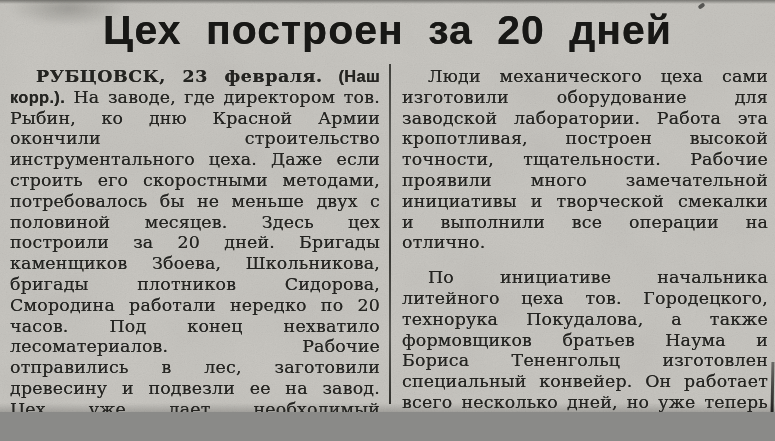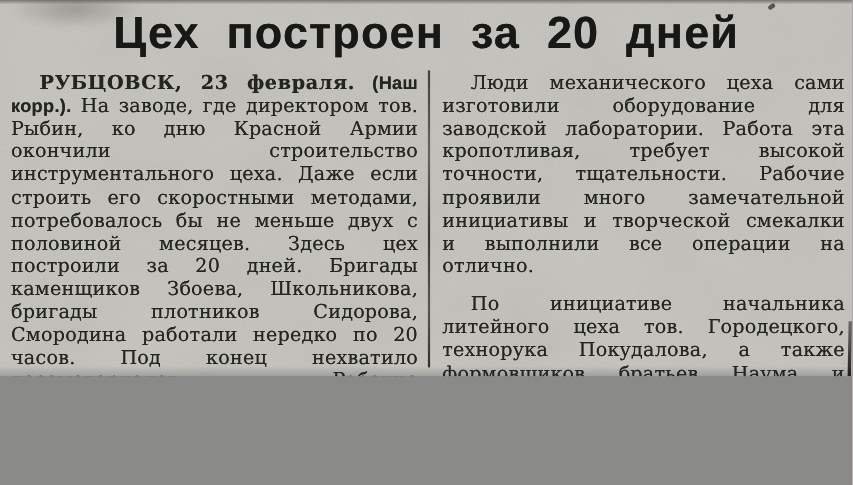--- a/index.html
+++ b/index.html
@@ -3,21 +3,21 @@
 <meta charset="utf-8">
 <style>
   html, body {
     margin: 0;
     padding: 0;
     background: #8a8a88;
   }
   .page {
     position: relative;
     width: 775px;
-    height: 342px;
+    height: 412px;
     margin: 0 auto;
     background: #c9c7c2;
     overflow: hidden;
     font-family: "DejaVu Serif", serif;
   }
   
   .grain {
     position: absolute;
     inset: 0;
     mix-blend-mode: multiply;
@@ -136,17 +136,17 @@
 
   <h1 class="headline">Цех построен за 20 дней</h1>
 
   <div class="col col-left">
     <p class="para"><span class="dateline">РУБЦОВСК, 23 февраля.</span> <span class="corr">(Наш корр.).</span> <span>На заводе, где директором тов. Рыбин, ко дню Красной Армии окончили строительство инструментального цеха. Даже если строить его скоростными методами, потребовалось бы не меньше двух с половиной месяцев. Здесь цех построили за 20 дней. Бригады каменщиков Збоева, Школьникова, бригады плотников Сидорова, Смородина работали нередко по 20 часов. Под конец нехватило лесоматериалов. Рабочие отправились в лес, заготовили древесину и подвезли ее на завод. Цех уже дает необходимый инструмент, изготовляет к станкам приспособления, позволяющие давать стахановцам по две, по три нормы в смену.</span></p>
   </div>
 
   <div class="divider"></div>
 
   <div class="col col-right">
-    <p class="para">Люди механического цеха сами изготовили оборудование для заводской лаборатории. Работа эта кропотливая, требует высокой точности, тщательности. Рабочие проявили много замечательной инициативы и творческой смекалки и выполнили все операции на отлично.</p>
+    <p class="para">Люди механического цеха сами изготовили оборудование для заводской лаборатории. Работа эта кропотливая, построен высокой точности, тщательности. Рабочие проявили много замечательной инициативы и творческой смекалки и выполнили все операции на отлично.</p>
     <p class="para para-gap">По инициативе начальника литейного цеха тов. Городецкого, технорука Покудалова, а также формовщиков братьев Наума и Бориса Тененгольц изготовлен специальный конвейер. Он работает всего несколько дней, но уже теперь мощность литейного цеха благодаря конвейеру увеличилась в 2—2,5 раза.</p>
   </div>
 
 </div>
 
 </body></html>

